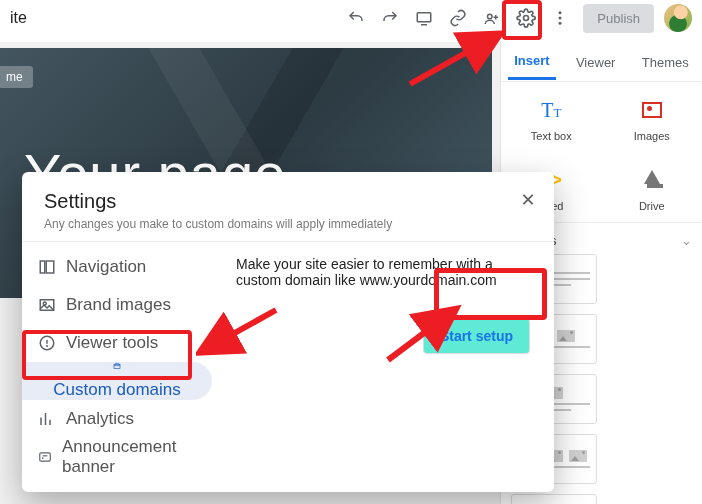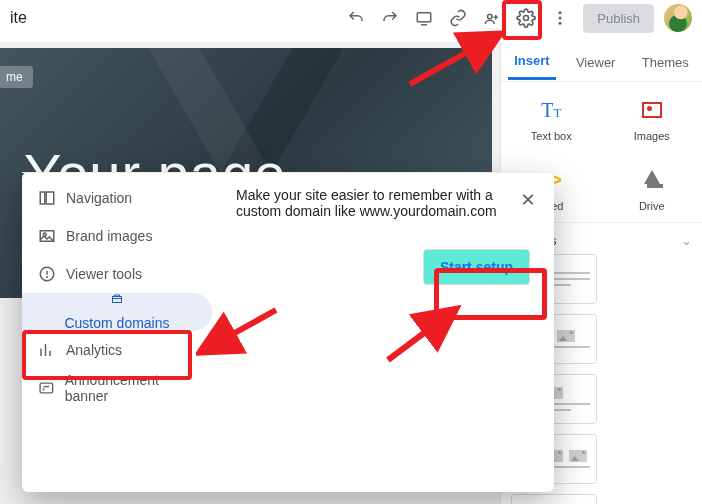--- a/index.html
+++ b/index.html
@@ -86,21 +86,21 @@
     z-index:6;
   }
   .modal-header{ padding:18px 22px 10px; }
   .modal-header h2{ font-size:20px; font-weight:400; color:#222; margin-bottom:4px;}
   .modal-header p{ font-size:12px; color:#7a7a7a; }
   .modal-close{ position:absolute; right:12px; top:14px; width:28px; height:28px;
                 display:flex; align-items:center; justify-content:center; color:#5f6368; cursor:pointer; font-size:18px;}
   .modal-body{ display:flex; height:246px; border-top:1px solid #eee;}
   .modal-nav{ width:190px; padding:6px 0; }
   .nav-item{ display:flex; align-items:center; gap:10px; height:38px; padding:0 16px;
-             font-size:14px; color:#555; cursor:pointer;}
+             font-size:17px; color:#555; cursor:pointer;}
   .nav-item svg,.nav-item .nicon{ color:#5f6368; }
   .nav-item.active{ background:#e8ecf6; color:#1a5cc0; border-radius:0 20px 20px 0;flex-direction:column;}
   .nav-item.active .nicon, .nav-item.active svg{ color:#1a5cc0; }
   .modal-content{ flex:1; padding:14px 24px; font-size:14px; color:#222; }
   .start-btn{ float:right; margin-top:30px; background:#5eead4; color:#1a73e8; font-weight:700;
               border:1px solid #dadce0; padding:9px 16px; border-radius:4px; font-size:14px; cursor:pointer;}
 
   
   .anno { position:absolute; z-index:20; pointer-events:none; }
   .red-box{ border:4px solid #ec1e24; border-radius:4px; }
@@ -239,20 +239,24 @@
         <div class="th-line"></div>
       </div>
     <div class="thumb"></div>
 
   </div>
 
 </div>
 
 <div class="modal">
   <div class="modal-close">✕</div>
+  <div class="modal-header">
+    <h2>Settings</h2>
+    <p>Any changes you make to custom domains will apply immediately</p>
+  </div>
   <div class="modal-body">
     <div class="modal-nav">
       <div class="nav-item">
         <svg class="nicon" width="18" height="18" viewBox="0 0 24 24" stroke="currentColor" stroke-width="2" fill="none">
             <rect x="3" y="4" width="6" height="16"></rect>
             <rect x="11" y="4" width="10" height="16"></rect>
           </svg>
         <span>Navigation</span>
       </div>
       <div class="nav-item">

